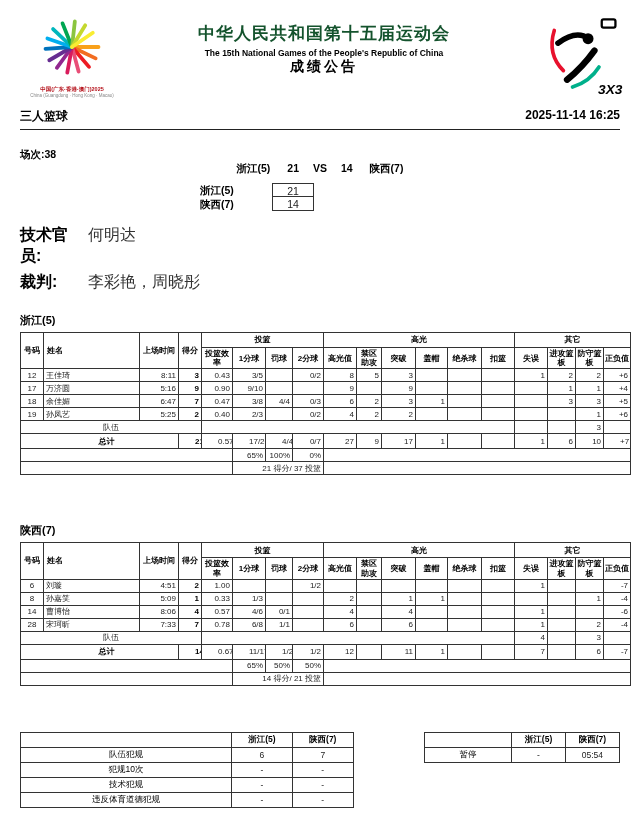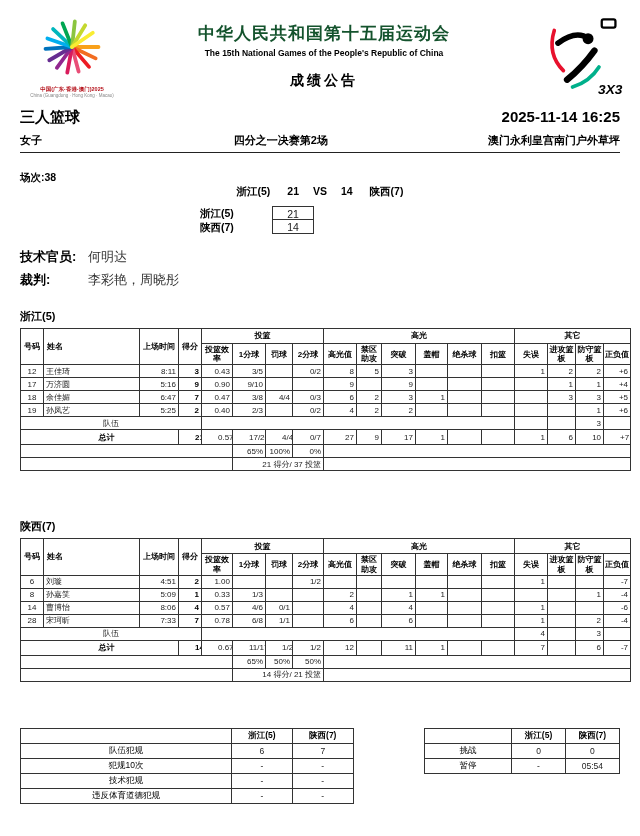--- a/index.html
+++ b/index.html
@@ -6,42 +6,42 @@
   .page{width:640px;height:836px;background:#fff;position:relative;margin:0 auto;
         font-family:"Liberation Sans","DejaVu Sans",sans-serif;color:#141414;overflow:hidden;}
   
   .hdr{display:flex;align-items:flex-start;padding:12px 16px 0 16px;}
   .logo-left{width:112px;text-align:center;}
   .logo-cap1{font-size:5.5px;color:#b5121b;font-weight:bold;line-height:1.2;}
   .logo-cap2{font-size:4.5px;color:#888;line-height:1.2;}
   .hdr-center{flex:1;text-align:center;padding-top:10px;}
   .title-cn{font-size:17px;font-weight:bold;letter-spacing:1px;color:#14532d;}
   .title-en{font-size:8.5px;font-weight:bold;margin-top:3px;color:#000;}
-  .doc-type{font-size:14px;font-weight:bold;margin-top:14px;letter-spacing:3px;color:#000;}
+  .doc-type{font-size:14px;font-weight:bold;letter-spacing:3px;color:#000;}
   .logo-right{width:104px;text-align:right;padding-top:2px;}
   
   .meta1{display:flex;justify-content:space-between;padding:0 20px;margin-top:6px;
-         font-size:15px;font-weight:bold;color:#000;}
+         font-size:12px;font-weight:bold;color:#000;}
   .meta2{display:grid;grid-template-columns:1fr 2fr 1.6fr;padding:0 20px;margin-top:6px;
          font-size:11px;font-weight:bold;color:#000;}
   .meta2 .c{text-align:center;}
   .meta2 .r{text-align:right;}
   .rule{border-top:1.5px solid #222;margin:4px 20px 0 20px;}
   .matchline{position:relative;margin-top:18px;padding:0 20px;height:15px;
              font-size:10.5px;font-weight:bold;color:#000;}
   .matchup{position:absolute;left:0;right:0;text-align:center;}
   .matchup span{margin:0 7px;}
   
   .scorebox{margin:20px 0 0 200px;font-size:10.5px;}
   .sb-row{display:flex;height:14px;line-height:14px;}
   .sb-row + .sb-row .sb-score{border-top:none;}
   .sb-team{width:72px;text-align:left;font-weight:bold;color:#000;}
   .sb-score{width:40px;border:1px solid #333;text-align:center;color:#222;}
   
-  .offs{margin:14px 20px 8px 20px;font-size:13px;}
+  .offs{margin:14px 20px 8px 20px;font-size:16px;}
   .off-line{display:flex;margin-top:5px;}
   .off-lbl{width:68px;font-weight:bold;color:#000;}
   .off-val{color:#333;}
   
   .team-title{margin:20px 20px 4px 20px;font-size:11px;font-weight:bold;color:#000;}
   table.stats{border-collapse:collapse;table-layout:fixed;width:600px;margin:0 20px;
               font-size:8px;color:#222;}
   table.stats th,table.stats td{border:1px solid #333;padding:0 2px;height:12px;
               line-height:1.15;overflow:hidden;}
   table.stats th{font-weight:bold;text-align:center;color:#000;padding:1px 1px;}
@@ -111,25 +111,20 @@
         <path d="M44 80 Q63 74 73 58" stroke="#00b08b" stroke-width="4" fill="none" stroke-linecap="round"></path>
         <text x="72" y="88" font-size="15" font-weight="bold" font-style="italic" fill="#000">3X3</text>
       </svg>
     </div>
   </div>
 
   <div class="meta1">
     <span>三人篮球</span>
     <span>2025-11-14 16:25</span>
   </div>
-  <div class="meta2">
-    <span>女子</span>
-    <span class="c">四分之一决赛第2场</span>
-    <span class="r">澳门永利皇宫南门户外草坪</span>
-  </div>
   <div class="rule"></div>
 
   <div class="matchline">
     <span>场次:38</span>
     <div class="matchup">
       <span>浙江(5)</span>
       <span>21</span><span>VS</span><span>14</span>
       <span>陕西(7)</span>
     </div>
   </div>
@@ -555,25 +550,20 @@
           <col style="width:55px">
           <col style="width:55px">
         </colgroup>
       <tbody>
           <tr>
         <th></th>
         <th>浙江(5)</th>
         <th>陕西(7)</th>
       </tr>
 
-        <tr>
-          <td class="lbl">挑战</td>
-          <td class="val">0</td>
-          <td class="val">0</td>
-        </tr>
 
         <tr>
           <td class="lbl">暂停</td>
           <td class="val">-</td>
           <td class="val">05:54</td>
         </tr>
 
     </tbody>
       </table>
   </div>

